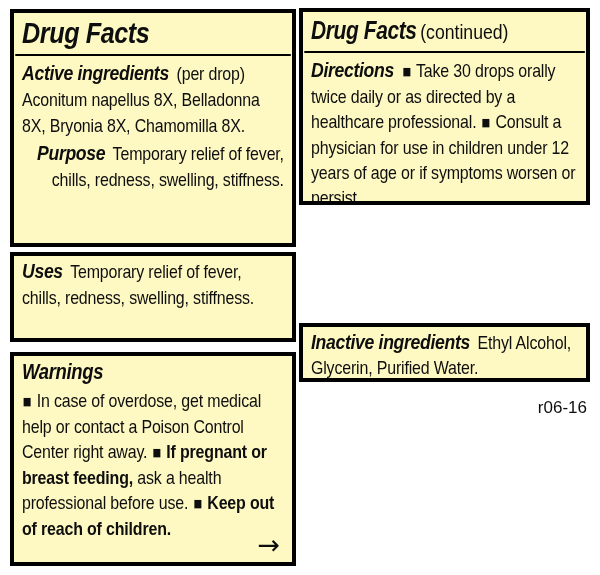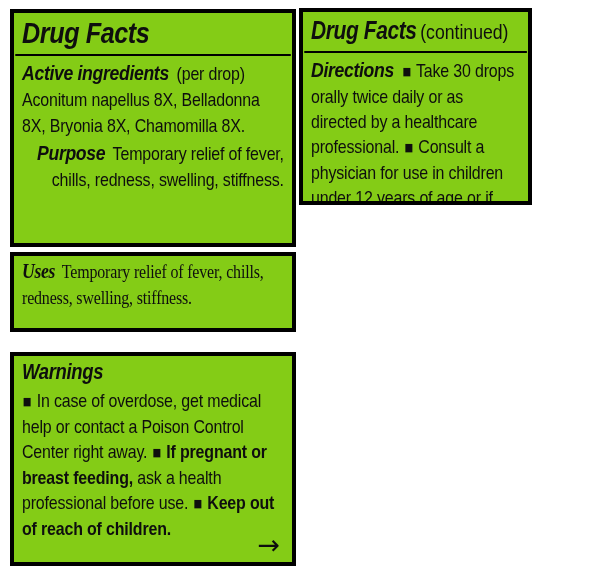--- a/index.html
+++ b/index.html
@@ -12,35 +12,35 @@
     width: 600px;
     height: 575px;
     background: #ffffff;
     color: #0e0e0e;
     font-family: "Liberation Sans", sans-serif;
     overflow: hidden;
   }
   .box {
     position: absolute;
     box-sizing: border-box;
-    background: #84cc16;
+    background: #fef9c3;
     border: 4px solid #000000;
     padding: 2px 8px 2px 8px;
     overflow: hidden;
   }
   
   .fit {
     width: 119%;
     transform: scaleX(0.84);
     transform-origin: 0 0;
   }
   #box-l1 { left: 10px;  top: 9px;   width: 286px; height: 238px; }
-  #box-l2 { left: 10px;  top: 252px; width: 286px; height: 80px; font-family: Liberation Serif, serif;  }
+  #box-l2 { left: 10px;  top: 252px; width: 286px; height: 90px;  }
   #box-l3 { left: 10px;  top: 352px; width: 286px; height: 214px; }
-  #box-r1 { left: 299px; top: 8px;   width: 233px; height: 197px; }
+  #box-r1 { left: 299px; top: 8px;   width: 291px; height: 197px; }
   #box-r2 { left: 299px; top: 209px; width: 291px; height: 110px; }
   #box-r3 { left: 299px; top: 323px; width: 291px; height: 59px;  }
 
   .title-row {
     margin: 0 -8px 4px -8px;
     padding: 0 8px 3px 8px;
     border-bottom: 2px solid #000000;
     white-space: nowrap;
   }
   .title {
@@ -163,15 +163,24 @@
         <span class="h-inline">Directions</span>
         <span class="bullet">■</span>
         <span>Take 30 drops orally twice daily or as directed by a healthcare professional.</span>
         <span class="bullet">■</span>
         <span>Consult a physician for use in children under 12 years of age or if symptoms worsen or persist.</span>
       </p>
     </div>
   </div>
 
 
+  <div class="box r" id="box-r3">
+    <div class="fit">
+      <p class="body">
+        <span class="h-inline">Inactive ingredients</span>
+        <span>Ethyl Alcohol, Glycerin, Purified Water.</span>
+      </p>
+    </div>
+  </div>
 
+  <div class="revision">r06-16</div>
 
 </div>
 
 </body></html>

